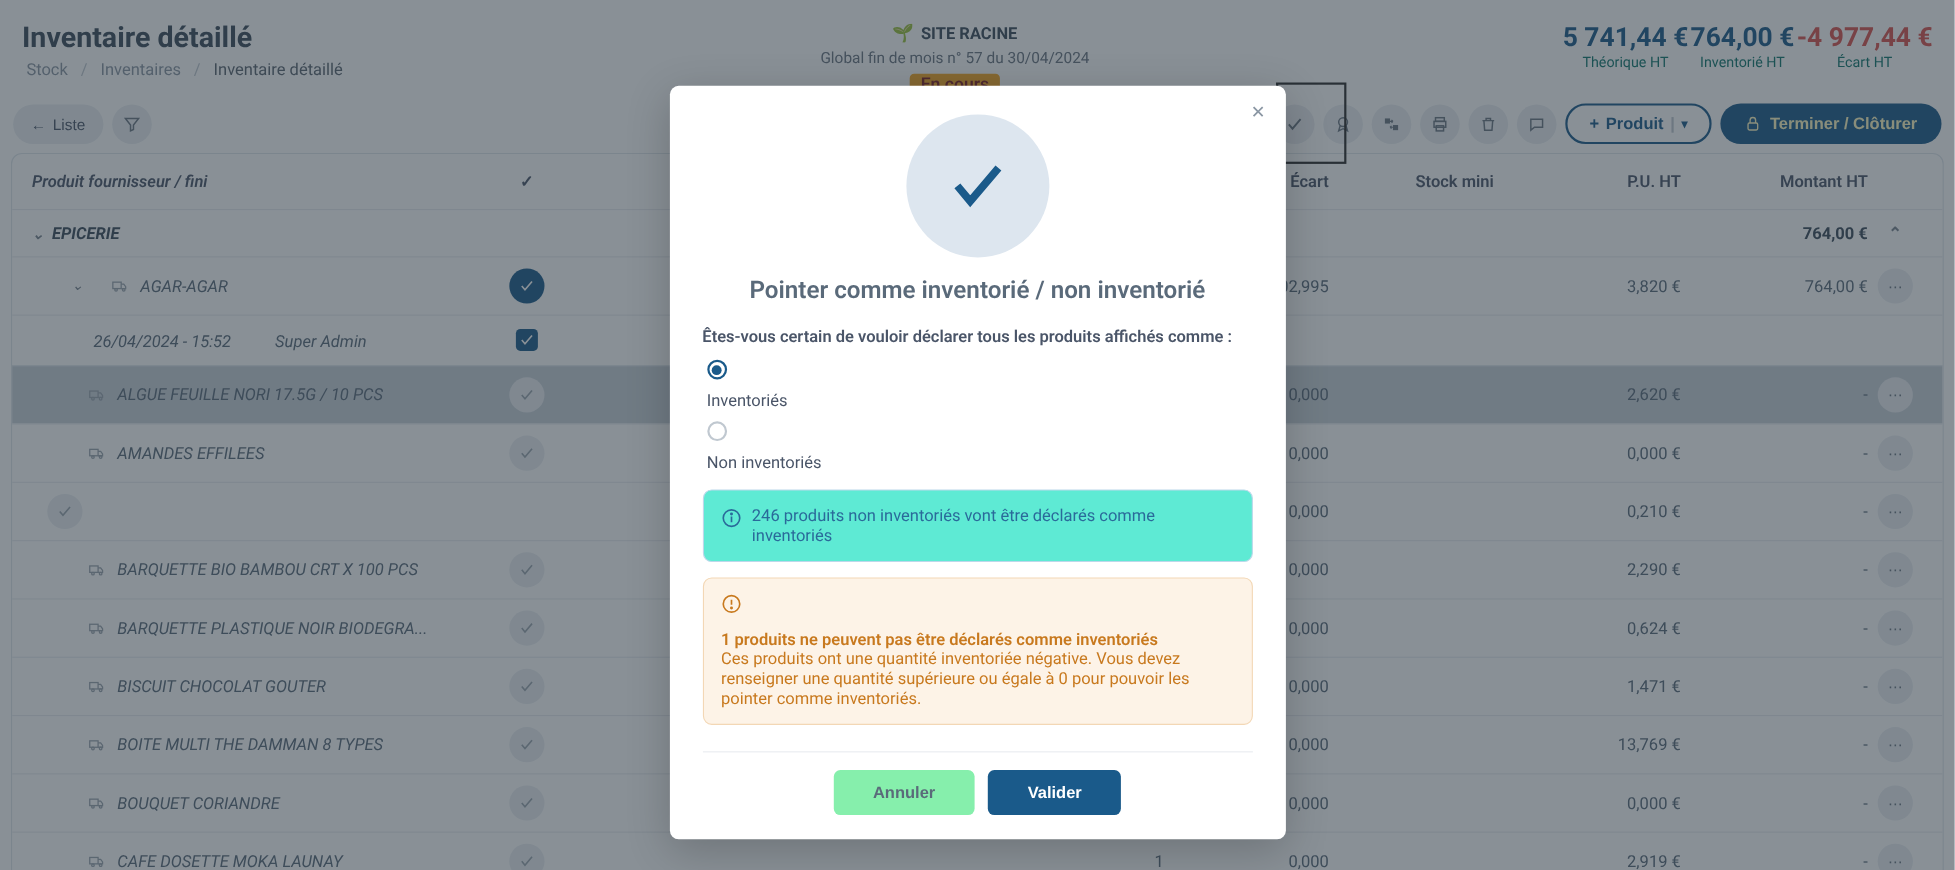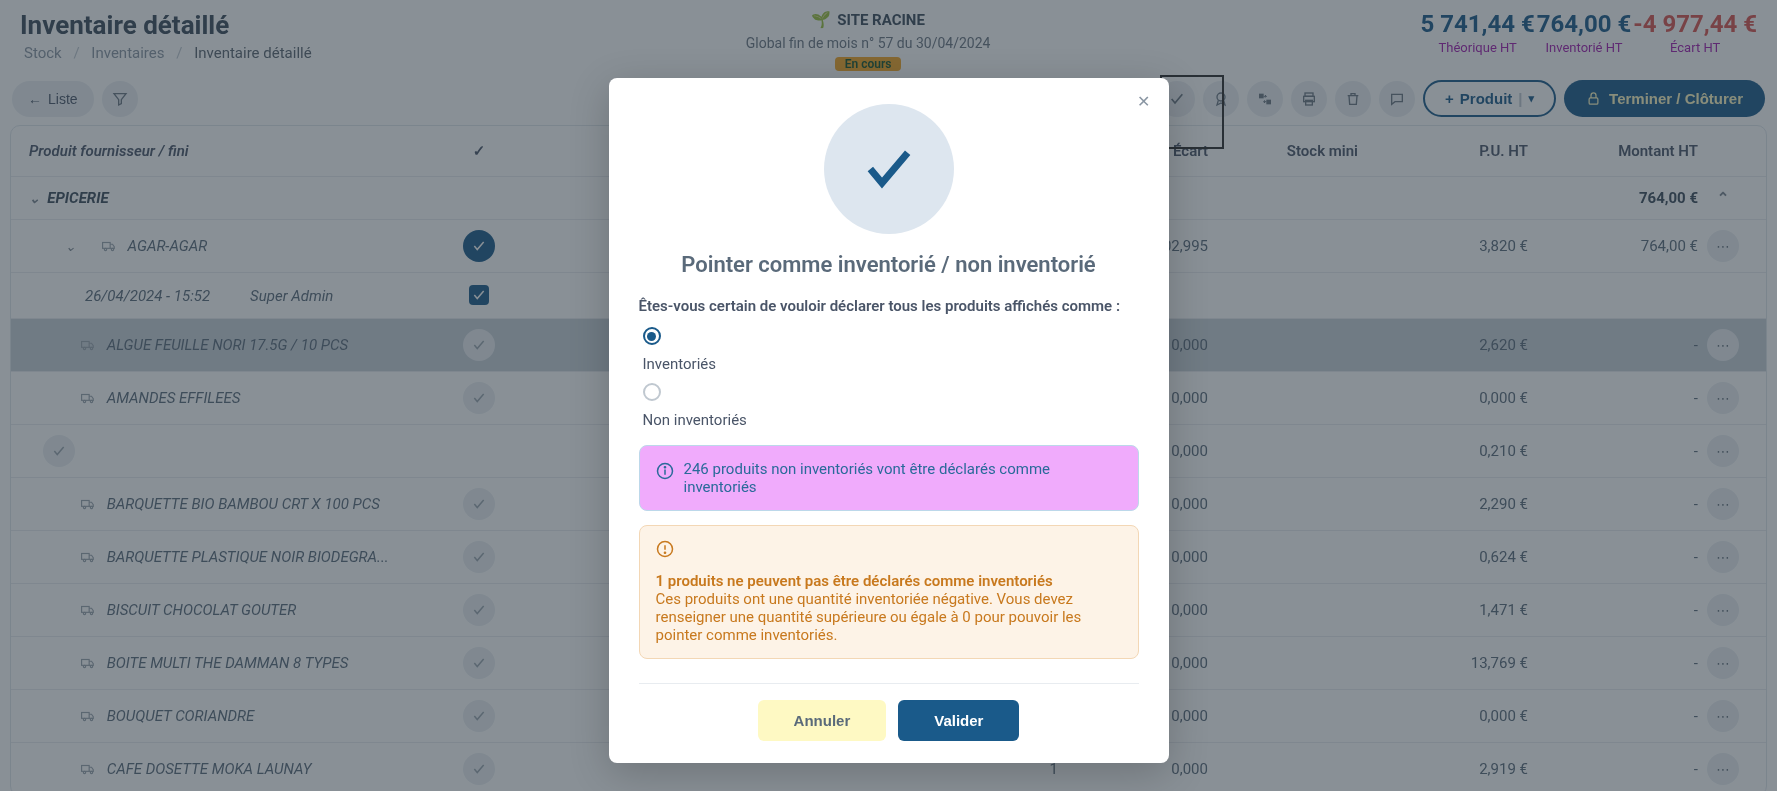--- a/index.html
+++ b/index.html
@@ -15,20 +15,21 @@
 .page-bg {
   position: absolute;
   inset: 0;
   background: #fff;
 }
 .header {
   display: flex;
   justify-content: space-between;
   padding: 10px 20px 0 20px;
   align-items: flex-start;
+  margin-top: 10px;
 }
 .header-left { flex: 0 0 auto; }
 .page-title {
   font-size: 26px;
   font-weight: 700;
   color: #3a4a5a;
 }
 .breadcrumb {
   font-size: 15px;
   color: #8a96a3;
@@ -52,36 +53,36 @@
 }
 .site-name .leaf { color: #2fa84f; font-size: 16px; }
 .session-desc {
   font-size: 14px;
   color: #6a7582;
   margin-top: 6px;
 }
 .status-badge {
   display: inline-block;
   background: #f5a623;
-  color: #14532d;
-  font-size: 12px;
+  color: #7f1d1d;
+  font-size: 16px;
   font-weight: 600;
   padding: 0 10px;
   border-radius: 4px;
   margin-top: 6px;
 }
 .header-right {
   text-align: right;
   flex: 0 0 auto;
 }
 .totals { display: flex; gap: 2px; }
 .totals .col { text-align: center; }
 .totals .val { font-size: 24px; font-weight: 700; color: #1a5a8a; }
 .totals .val.neg { color: #d9534f; }
-.totals .lbl { font-size: 13px; color: #a21caf; margin-top: 2px; }
+.totals .lbl { font-size: 13px; color: #0f766e; margin-top: 2px; }
 
 .toolbar {
   display: flex;
   align-items: center;
   justify-content: space-between;
   padding: 8px 12px;
 }
 .toolbar-left { display: flex; gap: 8px; }
 .btn-pill {
   background: #eaeef2;
@@ -300,21 +301,21 @@
 }
 .radio.selected::after {
   content: "";
   width: 9px;
   height: 9px;
   border-radius: 50%;
   background: #1a5a8a;
 }
 .info-box {
   border: 1px solid #bcd8ea;
-  background: #f0abfc;
+  background: #5eead4;
   border-radius: 8px;
   padding: 14px 16px;
   margin-top: 16px;
   display: flex;
   gap: 10px;
   color: #2a6a9a;
   font-size: 15px;
 }
 .info-box .ic {
   flex: 0 0 18px;
@@ -337,21 +338,21 @@
   border: none;
   border-top: 1px solid #e8ecf0;
   margin: 24px 0 16px 0;
 }
 .modal-actions {
   display: flex;
   justify-content: center;
   gap: 12px;
 }
 .btn-sec {
-  background: #fef9c3;
+  background: #86efac;
   color: #5a6a7a;
   border: none;
   border-radius: 6px;
   padding: 12px 36px;
   font-size: 15px;
   font-weight: 600;
   cursor: pointer;
 }
 .btn-prim {
   background: #1a5a8a;

